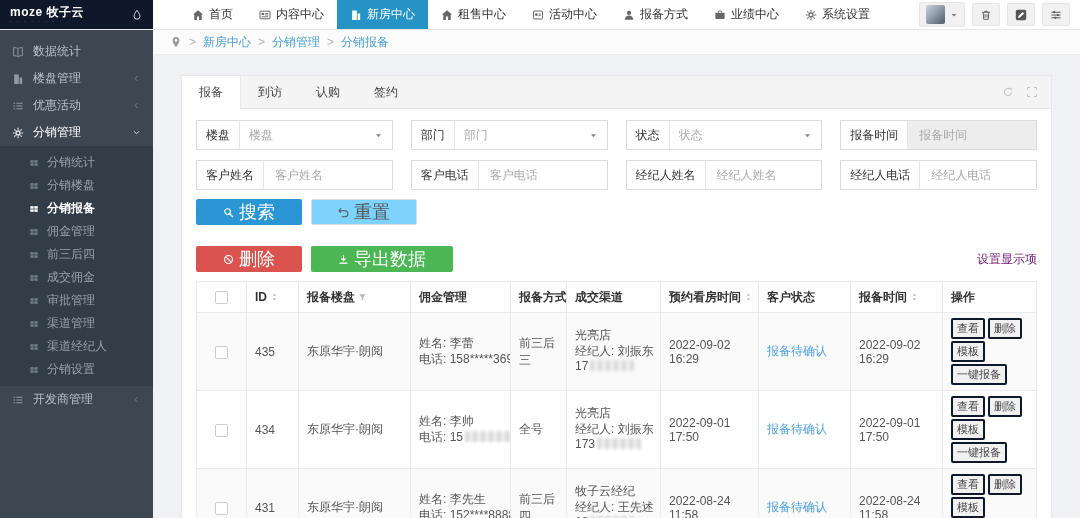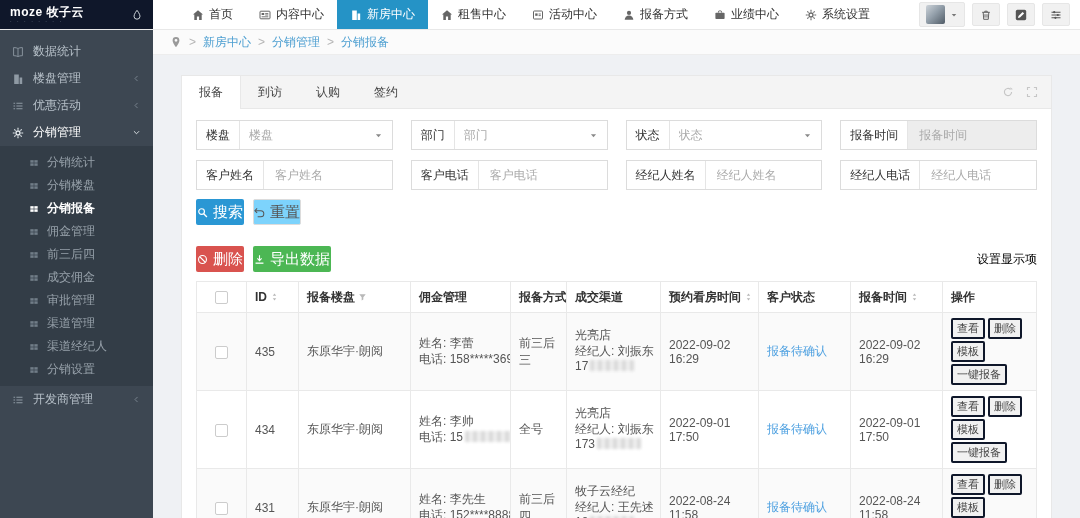--- a/index.html
+++ b/index.html
@@ -63,21 +63,21 @@
   .control .lbl{display:flex;align-items:center;padding:0 9px;color:#333;border-right:1px solid #e5e5e5;background:#fff;white-space:nowrap;}
   .control .field{flex:1;display:flex;align-items:center;padding:0 9px;color:#aaa;min-width:0;}
   .control .field.grey{background:#ededed;}
   .control .field input{border:0;outline:0;width:100%;font-size:12px;color:#555;background:transparent;font-family:inherit;}
   .control .field input::placeholder{color:#aaa;}
   .control .field .ph{flex:1;color:#aaa;white-space:nowrap;overflow:hidden;}
   .control .field .caret{color:#888;}
   .control .field .caret svg{width:9px;height:9px;}
 
   .btn-row{display:flex;gap:9px;margin:2px 0 0;}
-  .btn{height:26px;padding:0 0;border-radius:2px;font-size:15px;display:inline-flex;align-items:center;gap:5px;cursor:pointer;border:1px solid transparent;font-family:inherit;}
+  .btn{height:26px;padding:0 26px;border-radius:2px;font-size:18px;display:inline-flex;align-items:center;gap:5px;cursor:pointer;border:1px solid transparent;font-family:inherit;}
   .btn .ic svg{width:11px;height:11px;}
   .btn-search{background:#2a97d4;color:#fff;}
   .btn-reset{background:#7dd3fc;border-color:#dcdcdc;color:#555;}
   .toolbar{display:flex;align-items:center;gap:9px;margin:21px 0 9px;}
   .btn-delete{background:#d9534f;color:#fff;}
   .btn-export{background:#4cb754;color:#fff;}
   .toolbar .spacer{flex:1;}
   .display-settings{color:#26b894;cursor:pointer;}
 
   table.grid{width:100%;border-collapse:collapse;table-layout:fixed;}
@@ -573,21 +573,21 @@
         <button class="btn btn-export" style="background: rgb(76, 183, 84);">
           <span class="ic" id="export-ic">
               <svg viewBox="0 0 12 12">
                 <path d="M6 1.3v5.6M3.7 4.8 6 7.3l2.3-2.5" fill="none" stroke="currentColor" stroke-width="1.2"></path>
                 <path d="M1.7 9.3h8.6v1.4H1.7z" fill="currentColor"></path>
               </svg>
             </span>
           <span>导出数据</span>
         </button>
         <div class="spacer"></div>
-        <span class="display-settings" style="color: #000000;">设置显示项</span>
+        <span class="display-settings" style="color: #701a75;">设置显示项</span>
       </div>
 
       <table class="grid">
         <colgroup>
           <col style="width:50px">
             <col style="width:52px">
             <col style="width:112px">
             <col style="width:100px">
           <col style="width:56px">
             <col style="width:94px">

